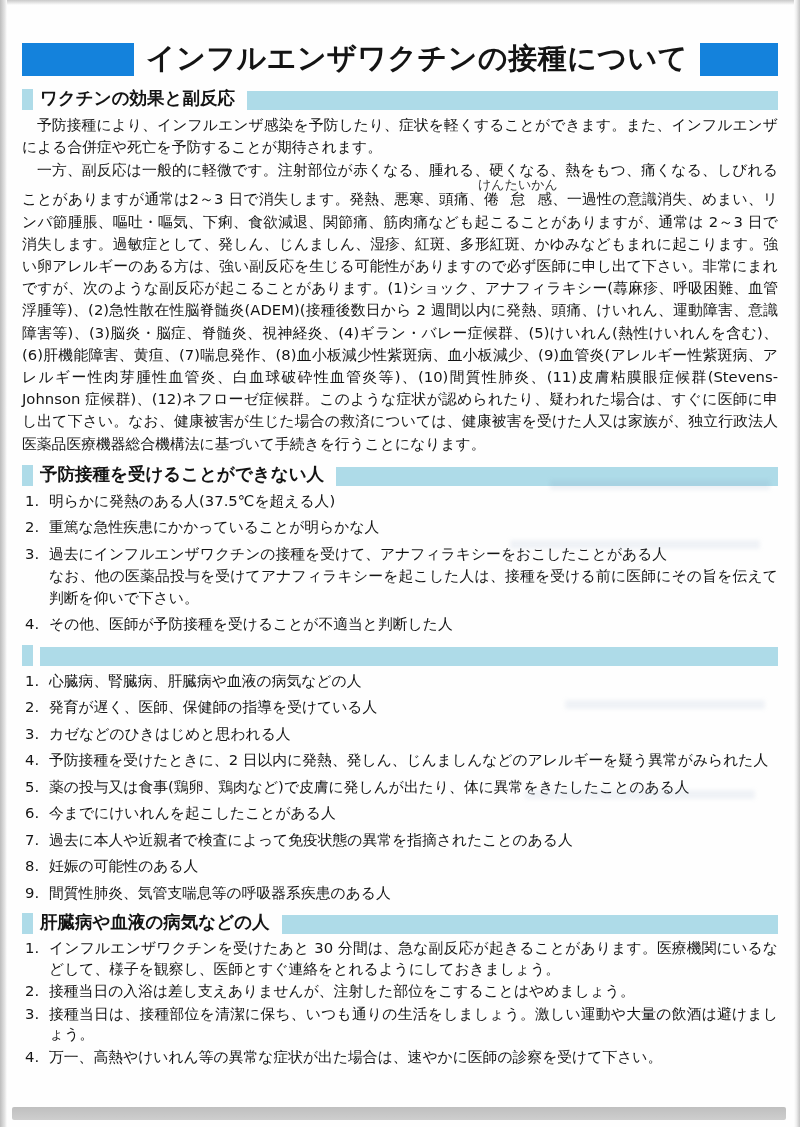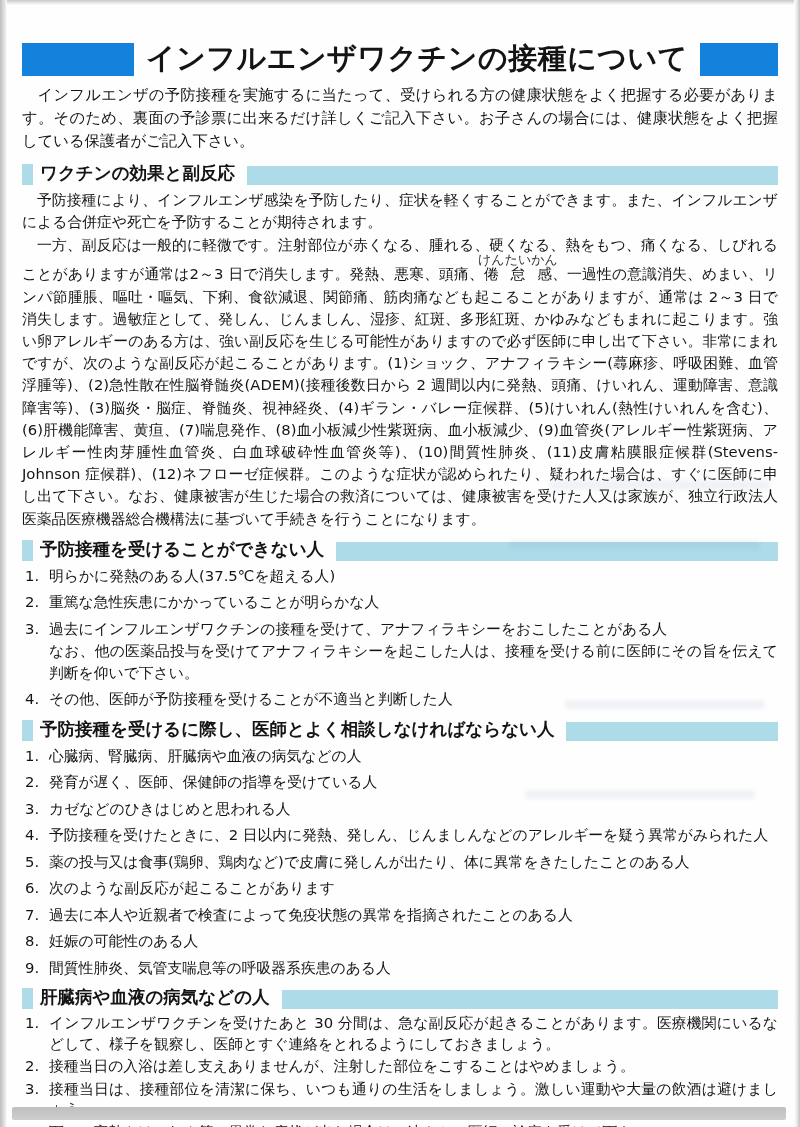--- a/index.html
+++ b/index.html
@@ -72,21 +72,20 @@
   <div class="artifact" style="right:40px;top:540px;width:250px;height:9px;"></div>
   <div class="artifact" style="right:35px;top:700px;width:200px;height:9px;"></div>
   <div class="artifact" style="right:45px;top:790px;width:230px;height:9px;"></div>
 
   <div class="title-row">
     <div class="title-rect left"></div>
     <div class="doc-title">インフルエンザワクチンの接種について</div>
     <div class="title-rect right"></div>
   </div>
 
-  <div class="intro">　インフルエンザの予防接種を実施するに当たって、受けられる方の健康状態をよく把握する必要があります。そのため、裏面の予診票に出来るだけ詳しくご記入下さい。お子さんの場合には、健康状態をよく把握している保護者がご記入下さい。</div>
 
   <div class="sec-header">
     <div class="sec-sq"></div>
     <div class="sec-title">ワクチンの効果と副反応</div>
     <div class="sec-bar"></div>
   </div>
   <div class="body-text">
     <p>　予防接種により、インフルエンザ感染を予防したり、症状を軽くすることができます。また、インフルエンザによる合併症や死亡を予防することが期待されます。</p>
     <p><span>　一方、副反応は一般的に軽微です。注射部位が赤くなる、腫れる、硬くなる、熱をもつ、痛くなる、しびれることがありますが通常は2～3 日で消失します。発熱、悪寒、頭痛、</span><ruby><span>倦怠感</span><rt>けんたいかん</rt></ruby><span>、一過性の意識消失、めまい、リンパ節腫脹、嘔吐・嘔気、下痢、食欲減退、関節痛、筋肉痛なども起こることがありますが、通常は 2～3 日で消失します。過敏症として、発しん、じんましん、湿疹、紅斑、多形紅斑、かゆみなどもまれに起こります。強い卵アレルギーのある方は、強い副反応を生じる可能性がありますので必ず医師に申し出て下さい。非常にまれですが、次のような副反応が起こることがあります。(1)ショック、アナフィラキシー(蕁麻疹、呼吸困難、血管浮腫等)、(2)急性散在性脳脊髄炎(ADEM)(接種後数日から 2 週間以内に発熱、頭痛、けいれん、運動障害、意識障害等)、(3)脳炎・脳症、脊髄炎、視神経炎、(4)ギラン・バレー症候群、(5)けいれん(熱性けいれんを含む)、(6)肝機能障害、黄疸、(7)喘息発作、(8)血小板減少性紫斑病、血小板減少、(9)血管炎(アレルギー性紫斑病、アレルギー性肉芽腫性血管炎、白血球破砕性血管炎等)、(10)間質性肺炎、(11)皮膚粘膜眼症候群(Stevens-Johnson 症候群)、(12)ネフローゼ症候群。このような症状が認められたり、疑われた場合は、すぐに医師に申し出て下さい。なお、健康被害が生じた場合の救済については、健康被害を受けた人又は家族が、独立行政法人　医薬品医療機器総合機構法に基づいて手続きを行うことになります。</span></p>
   </div>
@@ -113,21 +112,20 @@
       </span>
     </div>
     <div class="nitem">
       <span class="num">4.</span>
       <span class="itext">その他、医師が予防接種を受けることが不適当と判断した人</span>
     </div>
   </div>
 
   <div class="sec-header">
     <div class="sec-sq"></div>
-    <div class="sec-title">予防接種を受けるに際し、医師とよく相談しなければならない人</div>
     <div class="sec-bar"></div>
   </div>
   <div class="nlist wide">
     <div class="nitem">
         <span class="num">1.</span>
         <span class="itext">心臓病、腎臓病、肝臓病や血液の病気などの人</span>
       </div>
     <div class="nitem">
         <span class="num">2.</span>
         <span class="itext">発育が遅く、医師、保健師の指導を受けている人</span>
@@ -139,21 +137,21 @@
     <div class="nitem">
         <span class="num">4.</span>
         <span class="itext">予防接種を受けたときに、2 日以内に発熱、発しん、じんましんなどのアレルギーを疑う異常がみられた人</span>
       </div>
     <div class="nitem">
         <span class="num">5.</span>
         <span class="itext">薬の投与又は食事(鶏卵、鶏肉など)で皮膚に発しんが出たり、体に異常をきたしたことのある人</span>
       </div>
     <div class="nitem">
         <span class="num">6.</span>
-        <span class="itext">次のような副反応が起こることがあります</span>
+        <span class="itext">今までにけいれんを起こしたことがある人</span>
       </div>
     <div class="nitem">
         <span class="num">7.</span>
         <span class="itext">過去に本人や近親者で検査によって免疫状態の異常を指摘されたことのある人</span>
       </div>
     <div class="nitem">
         <span class="num">8.</span>
         <span class="itext">妊娠の可能性のある人</span>
       </div>
     <div class="nitem">

